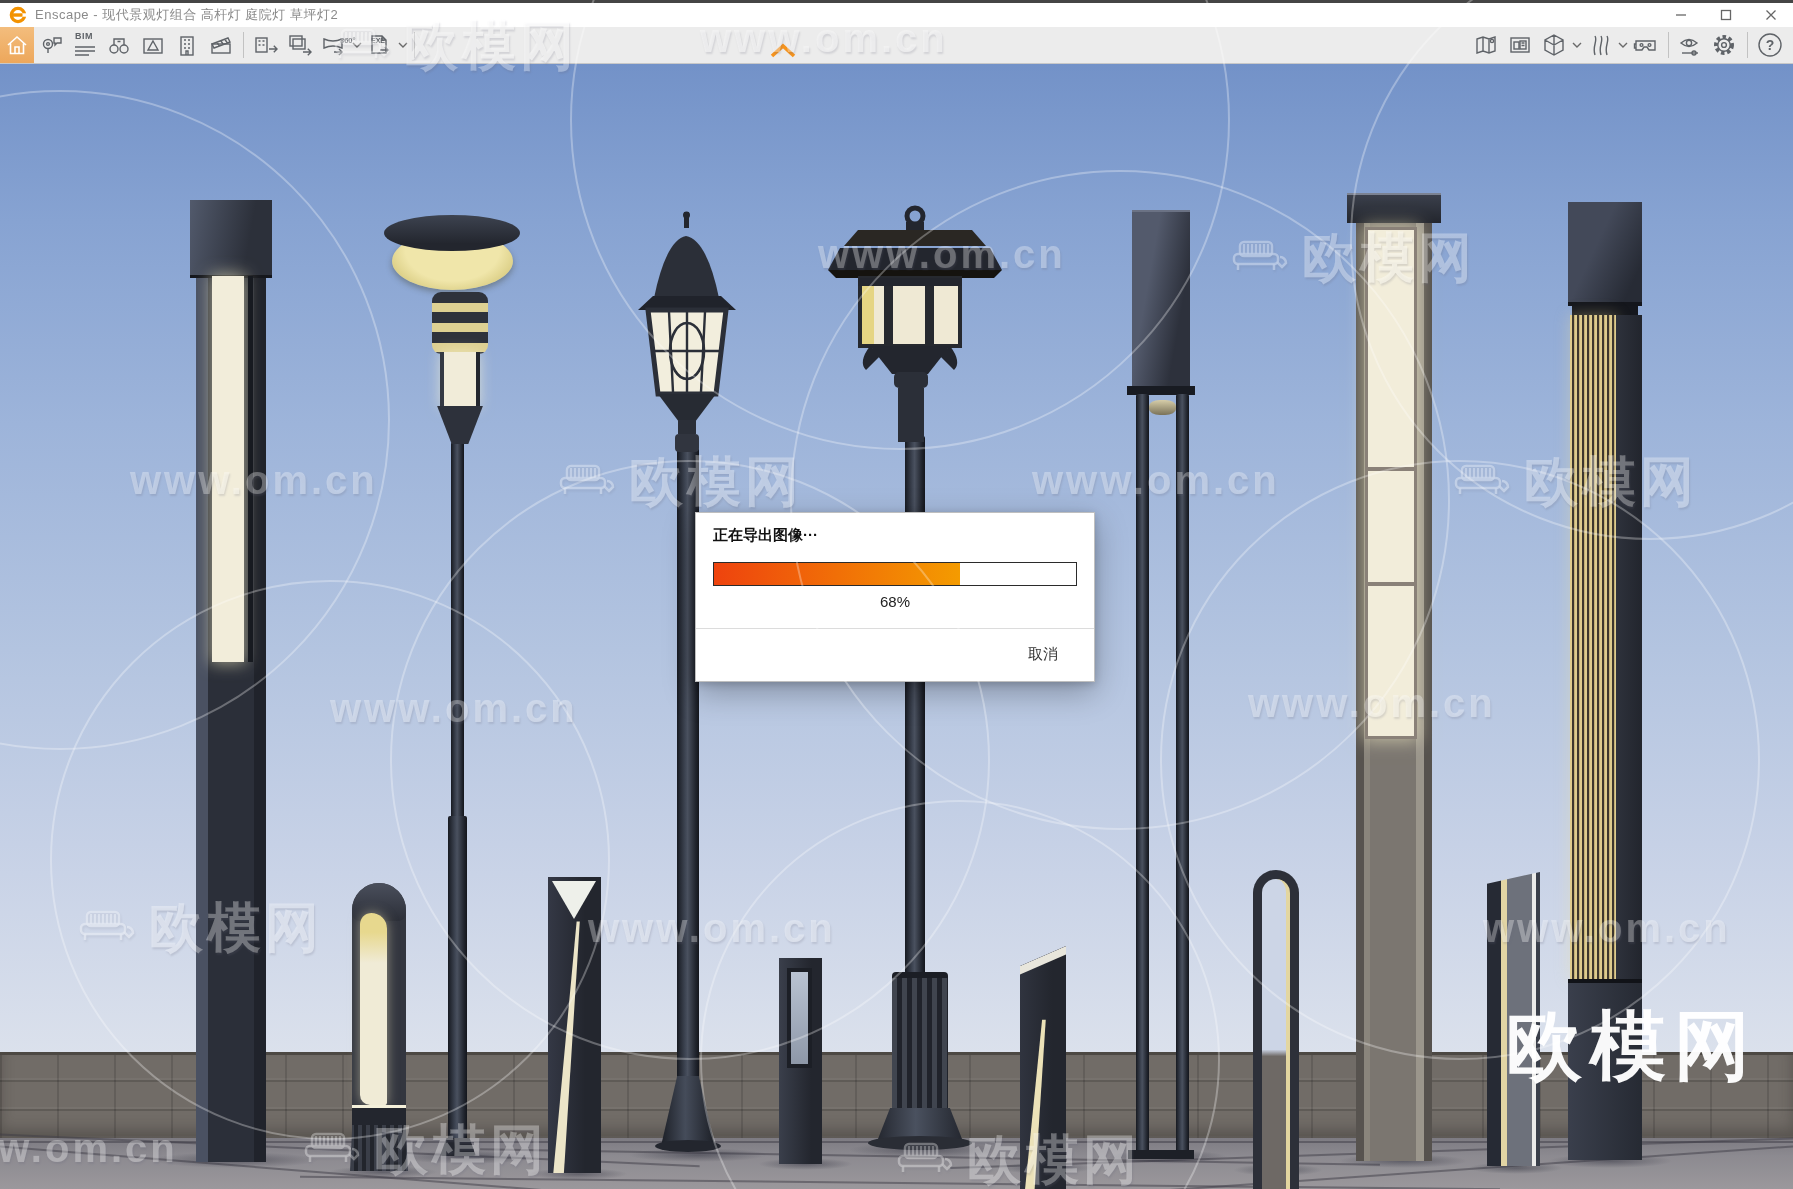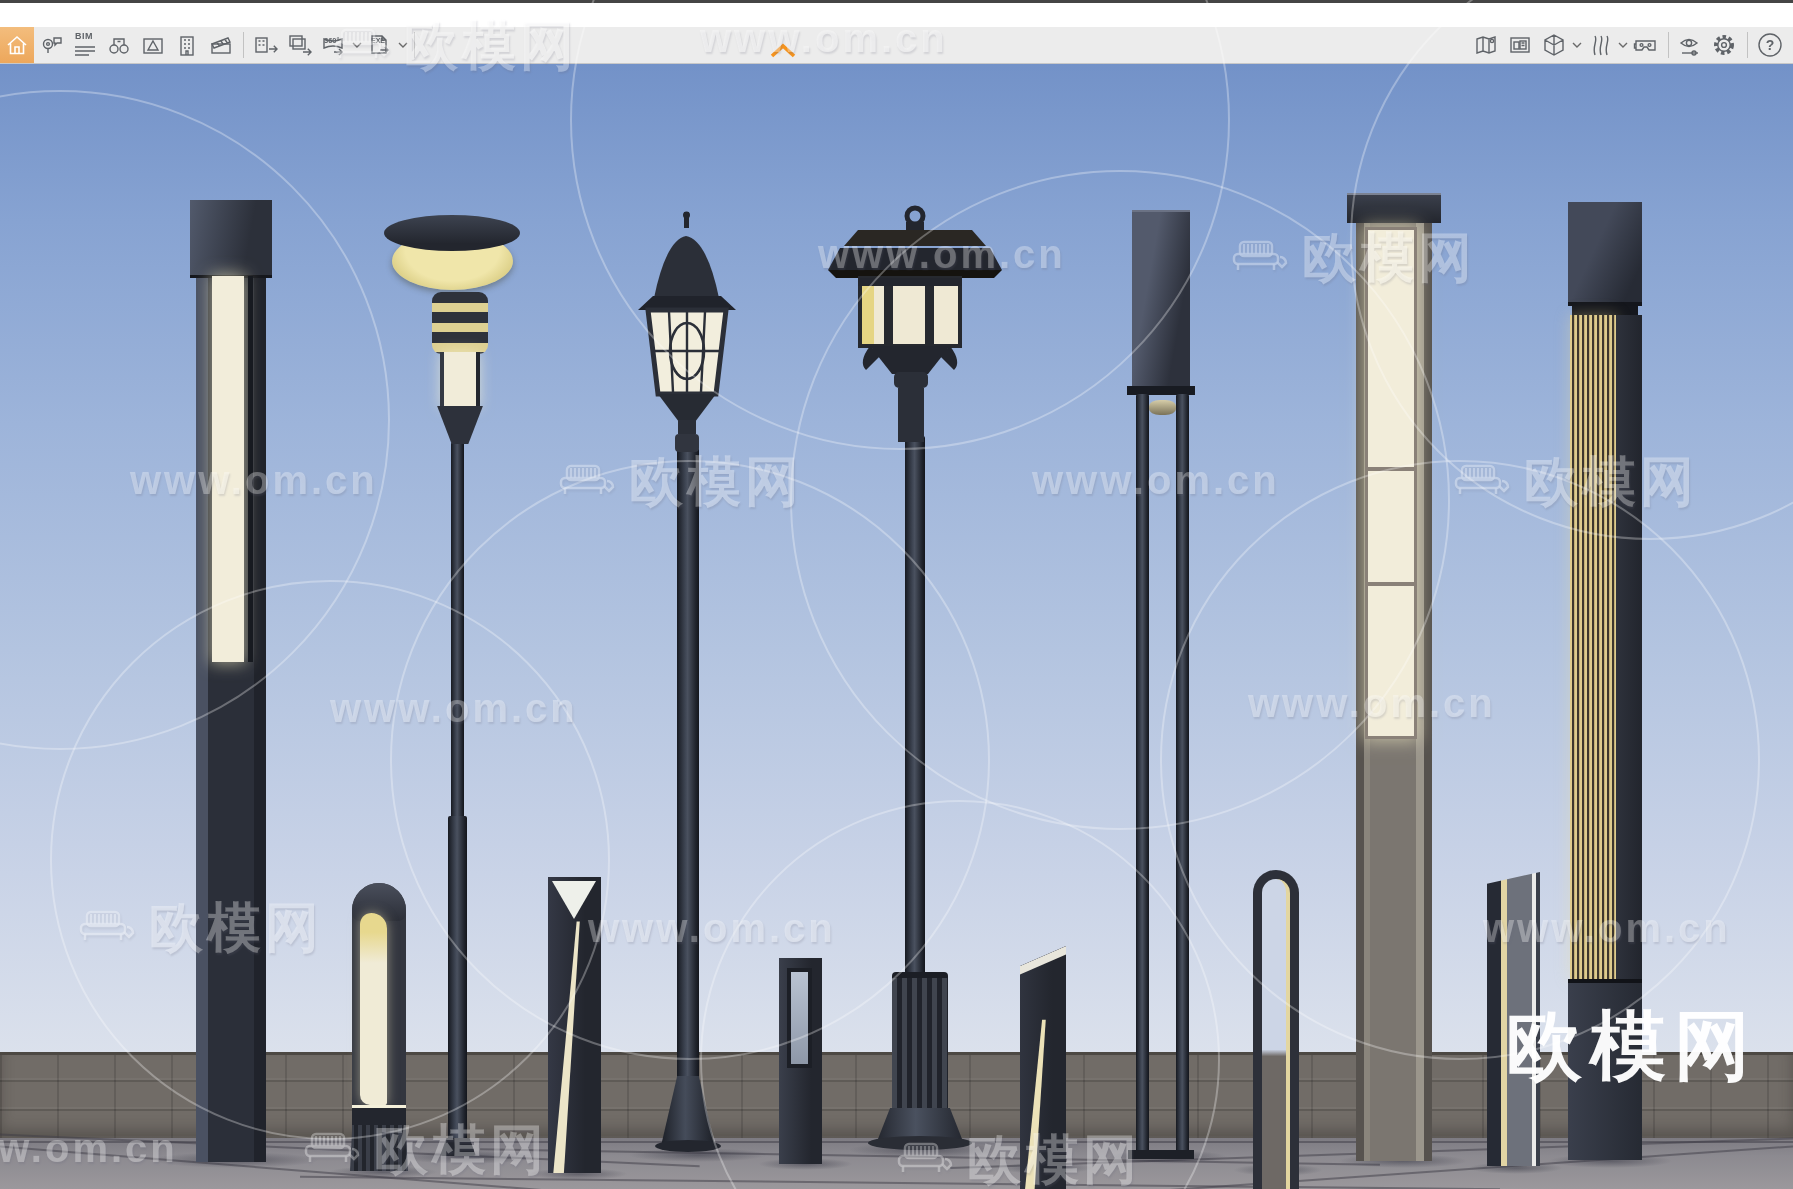--- a/index.html
+++ b/index.html
@@ -22,21 +22,21 @@
   .tb-right { right:6px; }
   .tbtn { width:34px; height:36px; display:flex; align-items:center; justify-content:center; position:relative; }
   .tbtn svg { stroke:#5f6368; stroke-width:1.4; fill:none; }
   .tbtn.active { background:linear-gradient(180deg,#f3bd7d,#eda75b); }
   .tbtn.active svg { stroke:#fff; stroke-width:1.6; }
   .tb-sep { width:1px; height:26px; background:#c2c2c2; margin:0 5px; }
   .tb-chev { width:12px; height:36px; display:flex; align-items:center; justify-content:center; }
   .tb-chev svg { stroke:#6a6a6a; stroke-width:1.4; fill:none; }
   .mini-label { position:absolute; font-weight:700; color:#5f6368; pointer-events:none; }
   .bim-label { top:4px; left:7px; font-size:9px; letter-spacing:.5px; }
-  .pano-label { top:9px; left:7px; font-size:7.5px; }
+  .pano-label { top:9px; left:23px; font-size:7.5px; }
   .exe-label { top:10px; left:8px; font-size:7px; }
   .help-label { font-size:14px; color:#5f6368; font-weight:700; position:static; }
   .chev-up { position:absolute; left:768px; top:15px; width:30px; height:18px; }
   .chev-up svg { stroke:#f7941d; stroke-width:3.6; fill:none; }
 
   
   .viewport { position:absolute; left:0; top:64px; width:1793px; height:1125px; overflow:hidden; background:linear-gradient(180deg,#7392c8 0%,#87a3d2 14%,#9db4da 32%,#b3c4e0 52%,#c9d3e7 72%,#dbe1ec 88%,#e1e5ee 100%); }
   .wall { position:absolute; left:0; top:988px; width:100%; height:88px; background-color:#716c67;
     background-image:repeating-linear-gradient(0deg, rgba(0,0,0,.16) 0 2px, rgba(255,255,255,.04) 2px 4px, transparent 4px 29px),
                      repeating-linear-gradient(90deg, rgba(0,0,0,.13) 0 2px, transparent 2px 57px);
@@ -147,20 +147,45 @@
   .wm-circle { position:absolute; border:2px solid rgba(255,255,255,.30); border-radius:50%; }
   .wm-big { position:absolute; left:1506px; top:996px; font-size:76px; font-weight:900; color:rgba(255,255,255,.97); letter-spacing:8px; z-index:81; }
 </style>
 </head>
 <body>
 
 <div class="app">
 
   <div class="topstrip"></div>
 
+  <div class="titlebar">
+    <svg class="tb-logo" viewBox="0 0 18 18">
+      <circle cx="9" cy="9" r="6.6" fill="none" stroke="#f39200" stroke-width="3.4"></circle>
+      <rect x="9" y="7.3" width="9" height="3.4" fill="#ffffff"></rect>
+      <rect x="4" y="7.3" width="9.5" height="3.4" fill="#f39200"></rect>
+    </svg>
+    <span class="tb-title">Enscape - 现代景观灯组合 高杆灯  庭院灯 草坪灯2</span>
+    <div class="win-controls">
+      <div class="win-btn">
+          <svg width="12" height="12">
+            <path d="M1 6 H11"></path>
+          </svg>
+        </div>
+      <div class="win-btn">
+          <svg width="12" height="12">
+            <rect x="1.5" y="1.5" width="9" height="9"></rect>
+          </svg>
+        </div>
+      <div class="win-btn">
+          <svg width="12" height="12">
+            <path d="M1.5 1.5 L10.5 10.5 M10.5 1.5 L1.5 10.5"></path>
+          </svg>
+        </div>
+    </div>
+  </div>
 
   <div class="toolbar">
     <div class="tb-group tb-left">
       <div class="tbtn active">
         <svg width="26" height="26">
             <path d="M4 13 L13 5 L22 13 M6.5 11.5 V21.5 H19.5 V11.5 M11 21 V15 H15 V21"></path>
           </svg>
       </div>
       <div class="tbtn">
         <svg width="26" height="26">
@@ -435,20 +460,29 @@
     </div>
     <div class="lamp bolC">
       <div class="slot"></div>
     </div>
     <div class="lamp bolD">
       <div class="capline"></div>
       <div class="wedge"></div>
     </div>
     <div class="lamp bolG"></div>
 
+    <div class="dialog">
+      <div class="dlg-title">正在导出图像···</div>
+      <div class="dlg-bar">
+        <div class="dlg-fill" style="width: 68%;"></div>
+      </div>
+      <div class="dlg-pct">68%</div>
+      <div class="dlg-sep"></div>
+      <button class="dlg-cancel">取消</button>
+    </div>
   </div>
 
   <div class="wm-layer" id="wm-layer">
     <div class="wm-big">欧模网</div>
   <div class="wm-circle" style="left: -270px; top: 90px; width: 660px; height: 660px;"></div>
       <div class="wm-circle" style="left: 570px; top: -210px; width: 660px; height: 660px;"></div>
       <div class="wm-circle" style="left: 390px; top: 460px; width: 600px; height: 600px;"></div>
       <div class="wm-circle" style="left: 790px; top: 170px; width: 660px; height: 660px;"></div>
       <div class="wm-circle" style="left: 50px; top: 580px; width: 560px; height: 560px;"></div>
       <div class="wm-circle" style="left: 1160px; top: 460px; width: 600px; height: 600px;"></div>

